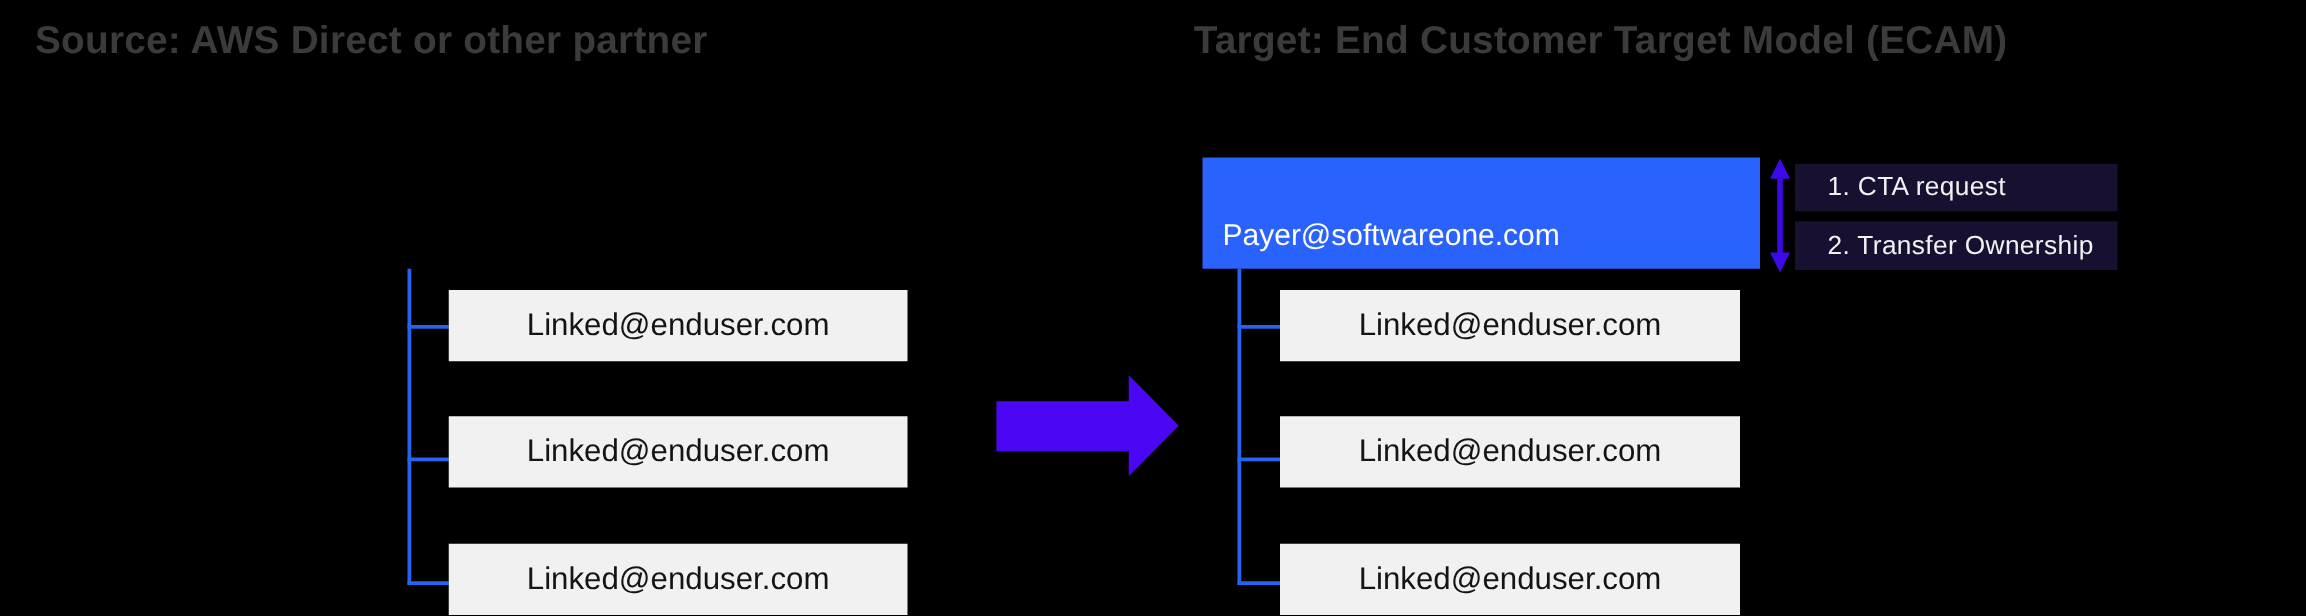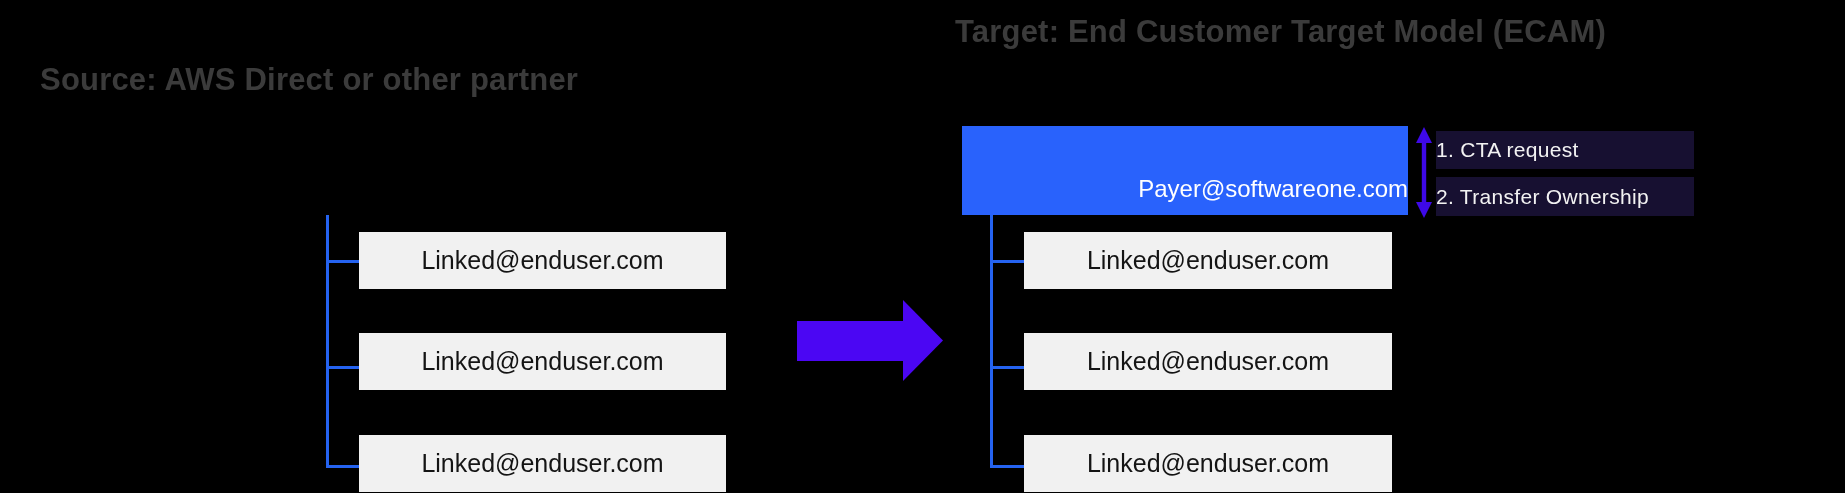--- a/index.html
+++ b/index.html
@@ -19,36 +19,36 @@
   #stage{
     position:relative;width:1845px;height:493px;overflow:hidden;
     background:var(--bg);
     font-family:"Liberation Sans",sans-serif;
   }
   .title{
     position:absolute;top:14px;
     font-size:31px;font-weight:bold;color:var(--title-gray);
     letter-spacing:0.2px;white-space:nowrap;
   }
-  #title-source{left:40px;margin-top:48px;}
+  #title-source{left:28px;}
   #title-target{left:955px;}
   .side-label{
     position:absolute;left:45px;top:276px;width:210px;
     font-size:24px;font-weight:bold;color:var(--side-gray);
     line-height:35px;
   }
   .payer-box{
     position:absolute;top:126px;height:89px;
     background:var(--payer-blue);
     display:flex;align-items:flex-end;
     padding:0 0 12px 16px;box-sizing:border-box;
     color:#ffffff;font-size:24px;
   }
   #payer-source{left:297px;width:447px;}
-  #payer-target{left:962px;width:446px;justify-content:flex-end;}
+  #payer-target{left:962px;width:446px;}
   .linked-box{
     position:absolute;height:57px;
     background:var(--linked-bg);color:var(--linked-text);
     display:flex;align-items:center;justify-content:center;
     font-size:25px;
   }
   .linked-left{left:359px;width:367px;}
   .linked-right{left:1024px;width:368px;}
   .row1{top:232px;} .row2{top:333px;} .row3{top:435px;}
   .vline{
@@ -63,21 +63,21 @@
   }
   .stub-left{left:326px;width:33px;}
   .stub-right{left:990px;width:34px;}
   .stub-r1{top:260px;} .stub-r2{top:366px;} .stub-r3{top:465px;}
   #big-arrow{position:absolute;left:797px;top:300px;width:146px;height:81px;}
   #double-arrow{position:absolute;left:1414px;top:127px;width:20px;height:91px;}
   .step{
     position:absolute;left:1436px;width:258px;
     background:var(--step-bg);color:var(--step-text);
     display:flex;align-items:center;
-    padding-left:0;box-sizing:border-box;
+    padding-left:26px;box-sizing:border-box;
     font-size:21px;letter-spacing:0.3px;white-space:nowrap;
   }
   #step-1{top:131px;height:38px;}
   #step-2{top:177px;height:39px;}
 </style>
 </head>
 <body>
 
 <div id="stage">
 

